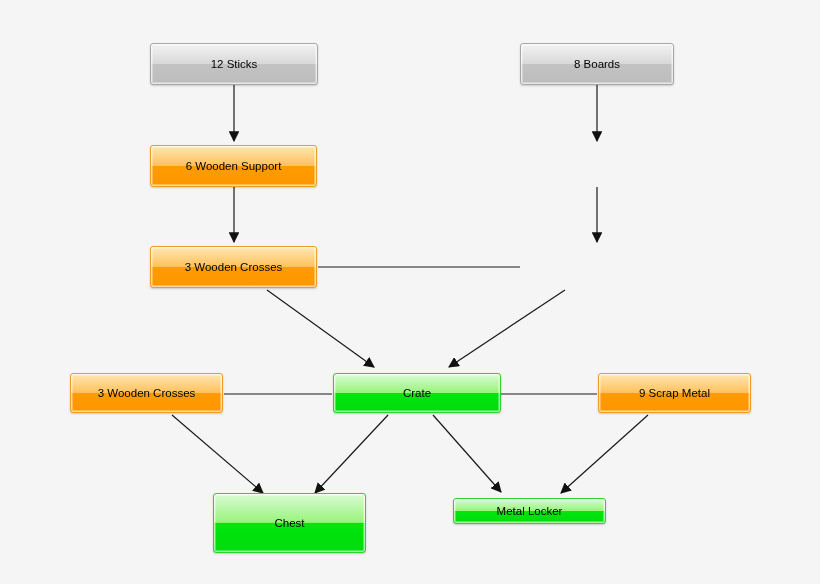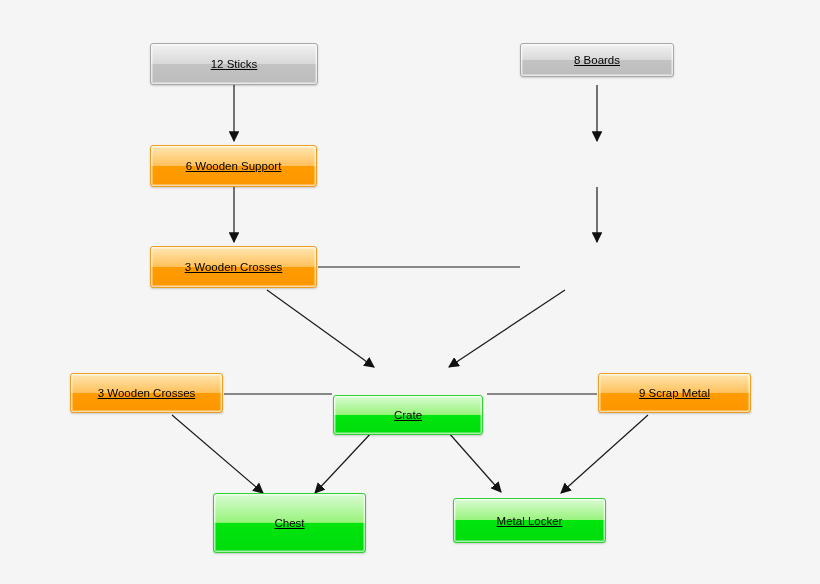--- a/index.html
+++ b/index.html
@@ -12,21 +12,20 @@
   .canvas { position: relative; width: 820px; height: 584px; }
   svg.edges { position: absolute; left: 0; top: 0; width: 820px; height: 584px; }
   svg.edges line { stroke: var(--edge, #1a1a1a); stroke-width: 1.2; }
 
   .node {
     position: absolute; box-sizing: border-box;
     display: flex; align-items: center; justify-content: center;
     font-size: 11.5px; color: #000; text-align: center;
     border-radius: 3px;
     box-shadow: inset 0 0 0 1.5px rgba(255,255,255,0.65), 0 1px 2px rgba(0,0,0,0.18);
-    text-decoration: underline;
   }
   .node.raw {
     border: 1px solid var(--raw-border, #a8a8a8);
     background: linear-gradient(180deg, #f2f2f2 0%, #d9d9d9 49%,
       var(--raw-fill, #c3c3c3) 50%, #bcbcbc 100%);
   }
   .node.component {
     border: 1px solid var(--component-border, #ef9d23);
     background: linear-gradient(180deg, #ffe7b4 0%, #ffc15c 49%,
       var(--component-fill, #ff9c00) 50%, #fd9600 100%);
@@ -57,22 +56,22 @@
     <line x1="565" y1="290" x2="449" y2="367" marker-end="url(#arrow)"></line>
     <line x1="224" y1="394" x2="332" y2="394"></line>
     <line x1="487" y1="394" x2="597" y2="394"></line>
     <line x1="172" y1="415" x2="263" y2="493" marker-end="url(#arrow)"></line>
     <line x1="388" y1="415" x2="315" y2="493" marker-end="url(#arrow)"></line>
     <line x1="433" y1="415" x2="501" y2="492" marker-end="url(#arrow)"></line>
     <line x1="648" y1="415" x2="561" y2="493" marker-end="url(#arrow)"></line>
   </svg>
 
   <div class="node raw" style="left:150px; top:43px;  width:168px; height:42px;">12 Sticks</div>
-  <div class="node raw" style="left:520px; top:43px;  width:154px; height:34px;">8 Boards</div>
+  <div class="node raw" style="left:520px; top:43px;  width:154px; height:42px;">8 Boards</div>
   <div class="node component" style="left:150px; top:145px; width:167px; height:42px;">6 Wooden Support</div>
   <div class="node component" style="left:150px; top:246px; width:167px; height:42px;">3 Wooden Crosses</div>
   <div class="node component" style="left:70px;  top:373px; width:153px; height:40px;">3 Wooden Crosses</div>
-  <div class="node product" style="left:333px; top:395px; width:150px; height:40px;">Crate</div>
+  <div class="node product" style="left:333px; top:373px; width:168px; height:40px;">Crate</div>
   <div class="node component" style="left:598px; top:373px; width:153px; height:40px;">9 Scrap Metal</div>
   <div class="node product" style="left:213px; top:493px; width:153px; height:60px;">Chest</div>
-  <div class="node product" style="left:453px; top:498px; width:153px; height:45px;">Metal Locker</div>
+  <div class="node product" style="left:453px; top:498px; width:153px; height:26px;">Metal Locker</div>
 
 </div>
 
 </body></html>

